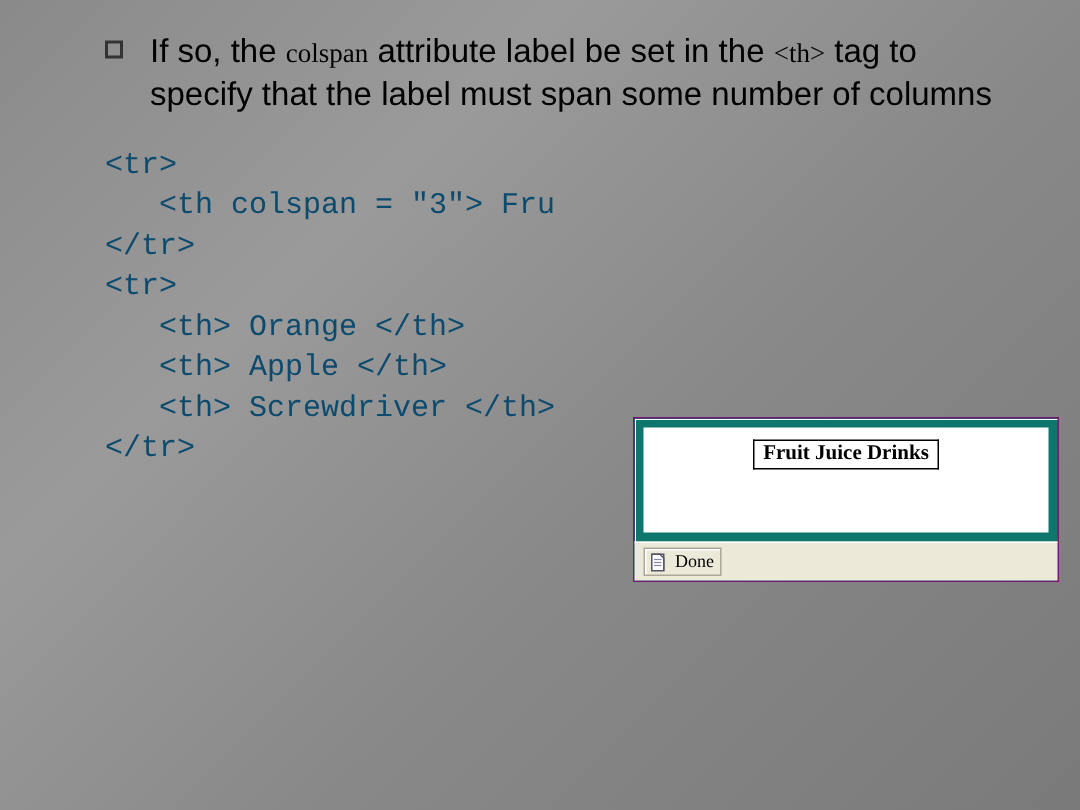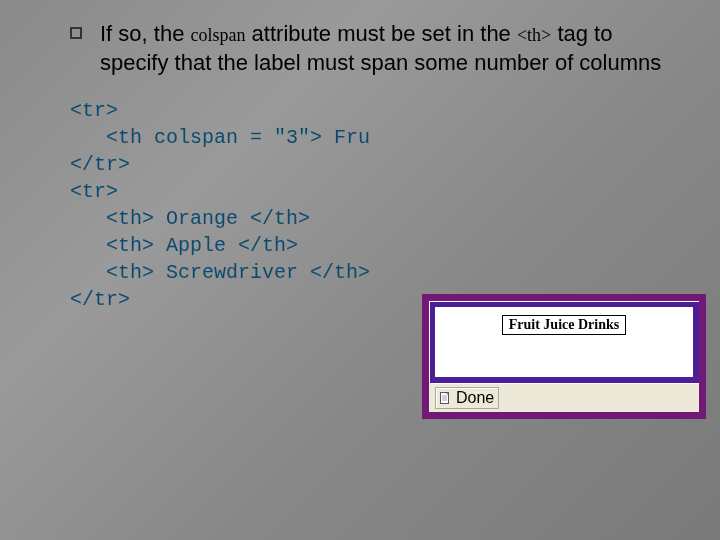--- a/index.html
+++ b/index.html
@@ -55,24 +55,24 @@
     font-family: "Courier New", monospace;
     font-size: 20px;
     color: #0c4a6e;
     margin-left: 30px;
     line-height: 1.35;
     white-space: pre;
   }
   .example-box {
     position: absolute;
     right: 14px;
-    top: 294px;
+    top: 278px;
     width: 284px;
-    background: #4c1d95;
-    border: 7px solid #701a75;
+    background: #0f766e;
+    border: 1px solid #701a75;
     box-shadow: 1px 1px 0 #fff inset;
   }
   .example-inner {
     background: #fff;
     margin: 6px;
     padding: 8px 6px 8px 6px;
     min-height: 70px;
     display: flex;
     justify-content: center;
     align-items: flex-start;
@@ -88,22 +88,22 @@
     font-weight: bold;
     background: #fff;
     text-align: center;
   }
   .statusbar {
     border-top: 1px solid #fff;
     background: #ece9d8;
     padding: 3px 6px;
     display: flex;
     align-items: center;
-    font-family: Liberation Sans, sans-serif;
-    font-size: 16px;
+    font-family: Liberation Serif, serif;
+    font-size: 12px;
     color: #000;
   }
   .status-cell {
     border: 1px solid #aca899;
     background: #ece9d8;
     padding: 1px 4px 1px 2px;
     display: flex;
     align-items: center;
     gap: 4px;
     box-shadow: inset 1px 1px 0 #fff;
@@ -118,21 +118,21 @@
 </style>
 </head>
 <body>
 
 <div class="slide">
 
   <div class="bullets">
     <div class="bullet">
       <span class="bullet-icon"></span>
       <span class="bullet-text">
-        <span>If so, the </span><span class="code-inline">colspan</span><span> attribute must be set in the </span><span class="code-inline">&lt;th&gt;</span><span> tag to specify that the label must span some number of columns</span>
+        <span>If so, the </span><span class="code-inline">colspan</span><span> attribute label be set in the </span><span class="code-inline">&lt;th&gt;</span><span> tag to specify that the label must span some number of columns</span>
       </span>
     </div>
   </div>
 
   <div class="codeblock">&lt;tr&gt;
    &lt;th colspan = "3"&gt; Fru
 &lt;/tr&gt;
 &lt;tr&gt;
    &lt;th&gt; Orange &lt;/th&gt;
    &lt;th&gt; Apple &lt;/th&gt;

